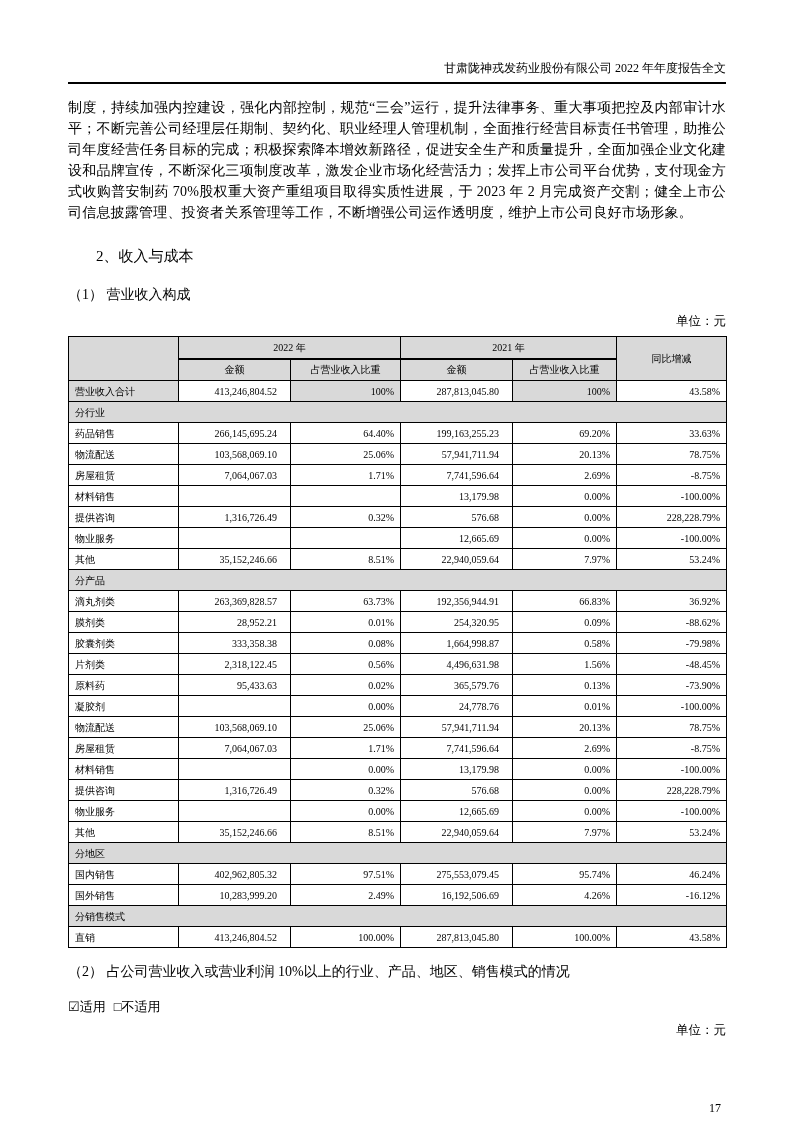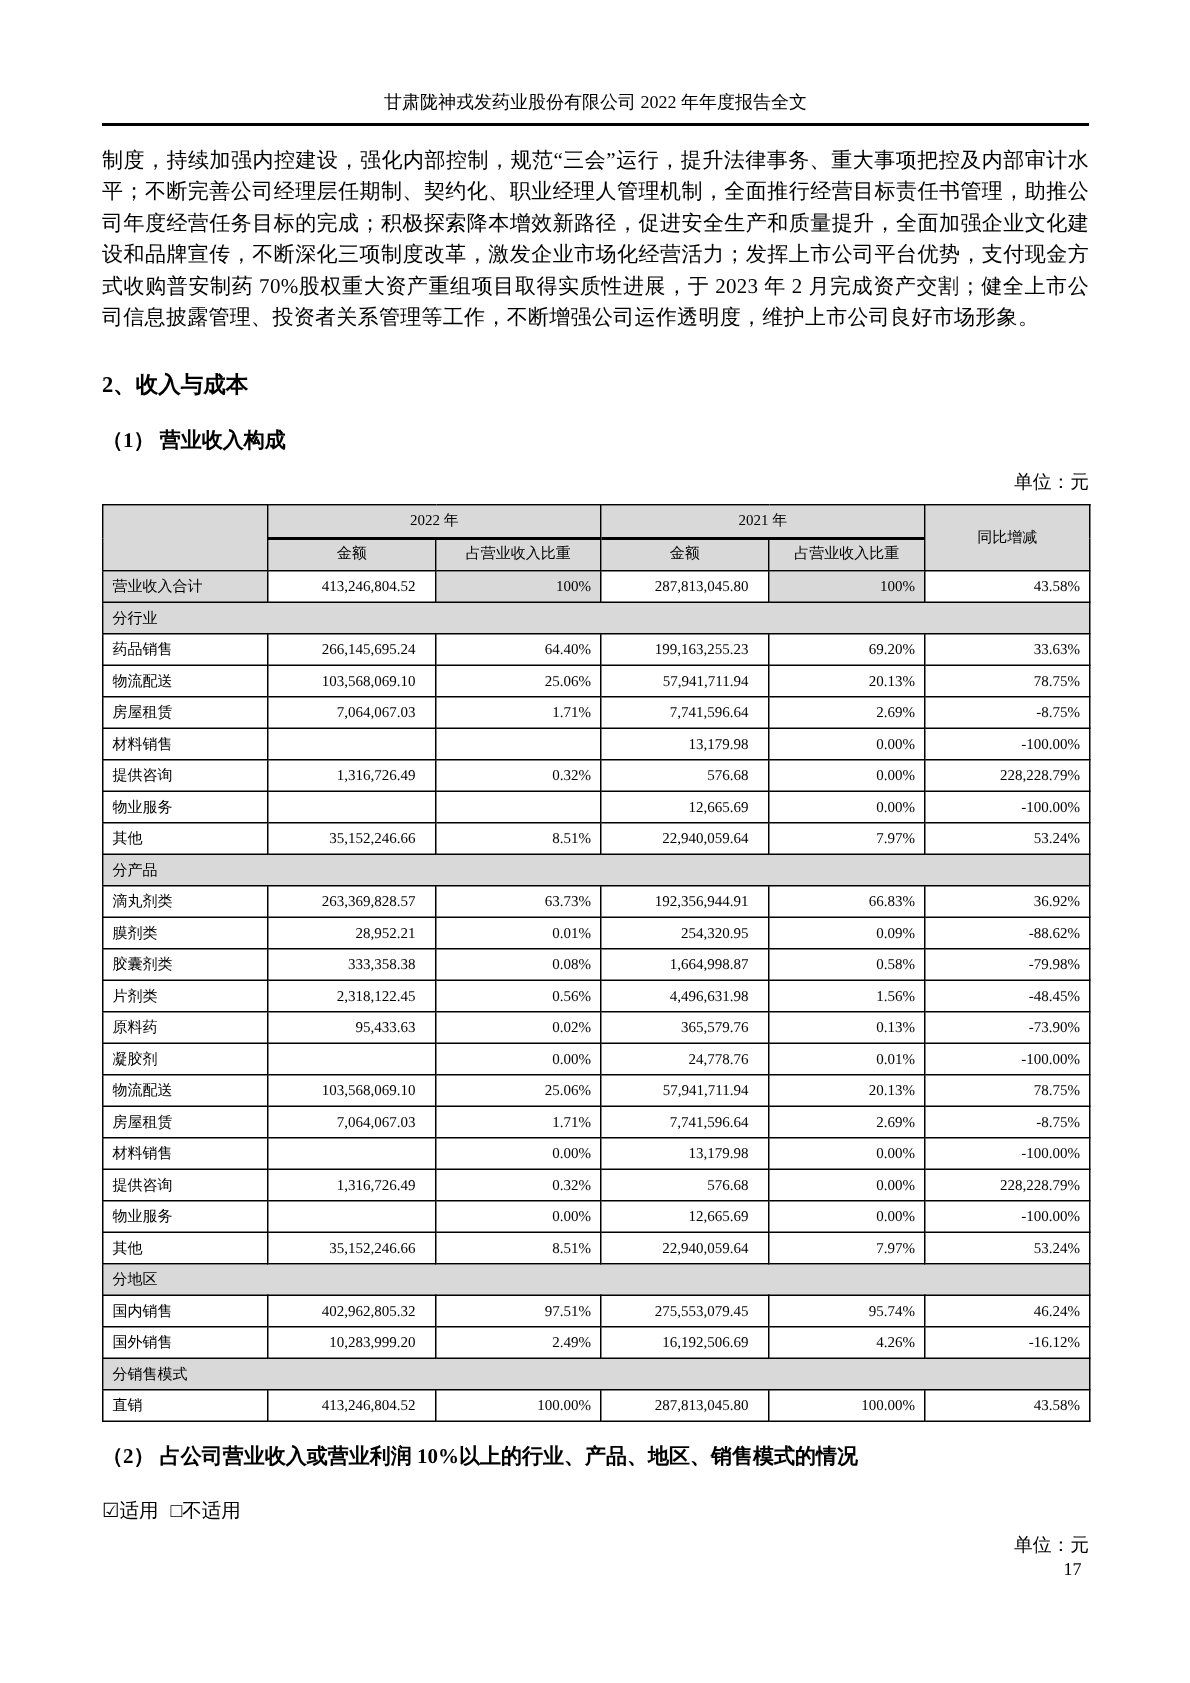--- a/index.html
+++ b/index.html
@@ -6,31 +6,31 @@
   html,body { background:#ffffff; }
   body {
     width:793px; height:1122px; position:relative;
     font-family:"Liberation Serif","DejaVu Serif",serif;
     color:#000;
   }
   .page { padding:0 67px 0 68px; }
 
   .doc-header {
     padding-top:60px; padding-bottom:6px;
-    text-align:center; font-size:12px; line-height:16px;
+    text-align:right; font-size:12px; line-height:16px;
     border-bottom:2px solid #000;
   }
 
   .para {
     margin-top:13px; font-size:14px; line-height:21px;
     text-align:justify; letter-spacing:0.2px;
   }
 
-  .h2 { margin-top:24px; font-size:15px; font-weight:bold; }
-  .h3 { margin-top:20px; font-size:14px; font-weight:bold; line-height:18px; }
+  .h2 { margin-top:24px; font-size:15px; font-weight:normal;margin-left:28px; }
+  .h3 { margin-top:20px; font-size:14px; font-weight:normal; line-height:18px; }
   .caption { margin-top:20px; font-size:12px; }
   .unit-line { margin-top:9px; text-align:right; font-size:12.5px; }
 
   table {
     border-collapse:collapse; table-layout:fixed;
     width:658px; margin-top:6px; font-size:10px;
   }
   th,td {
     border:1px solid #000; height:21px; padding:0 6px;
     overflow:hidden; white-space:nowrap; font-weight:normal;
@@ -43,21 +43,21 @@
   td.label-cell { text-align:left; }
   td.num { text-align:right; }
   td.amt { padding-right:13px; }
   #table2 th { height:24px; }
 
   .check-line { margin-top:17px; font-size:13px; }
   .check-line .box { font-size:13px; }
   .gap { display:inline-block; width:8px; }
 
   .page-footer {
-    position:absolute; top:1039px; right:72px; font-size:12px;
+    position:absolute; top:1101px; right:72px; font-size:12px;
   }
 </style>
 </head>
 <body>
 
 <div class="page">
 
   <div class="doc-header">
     <span>甘肃陇神戎发药业股份有限公司 2022 年年度报告全文</span>
   </div>

